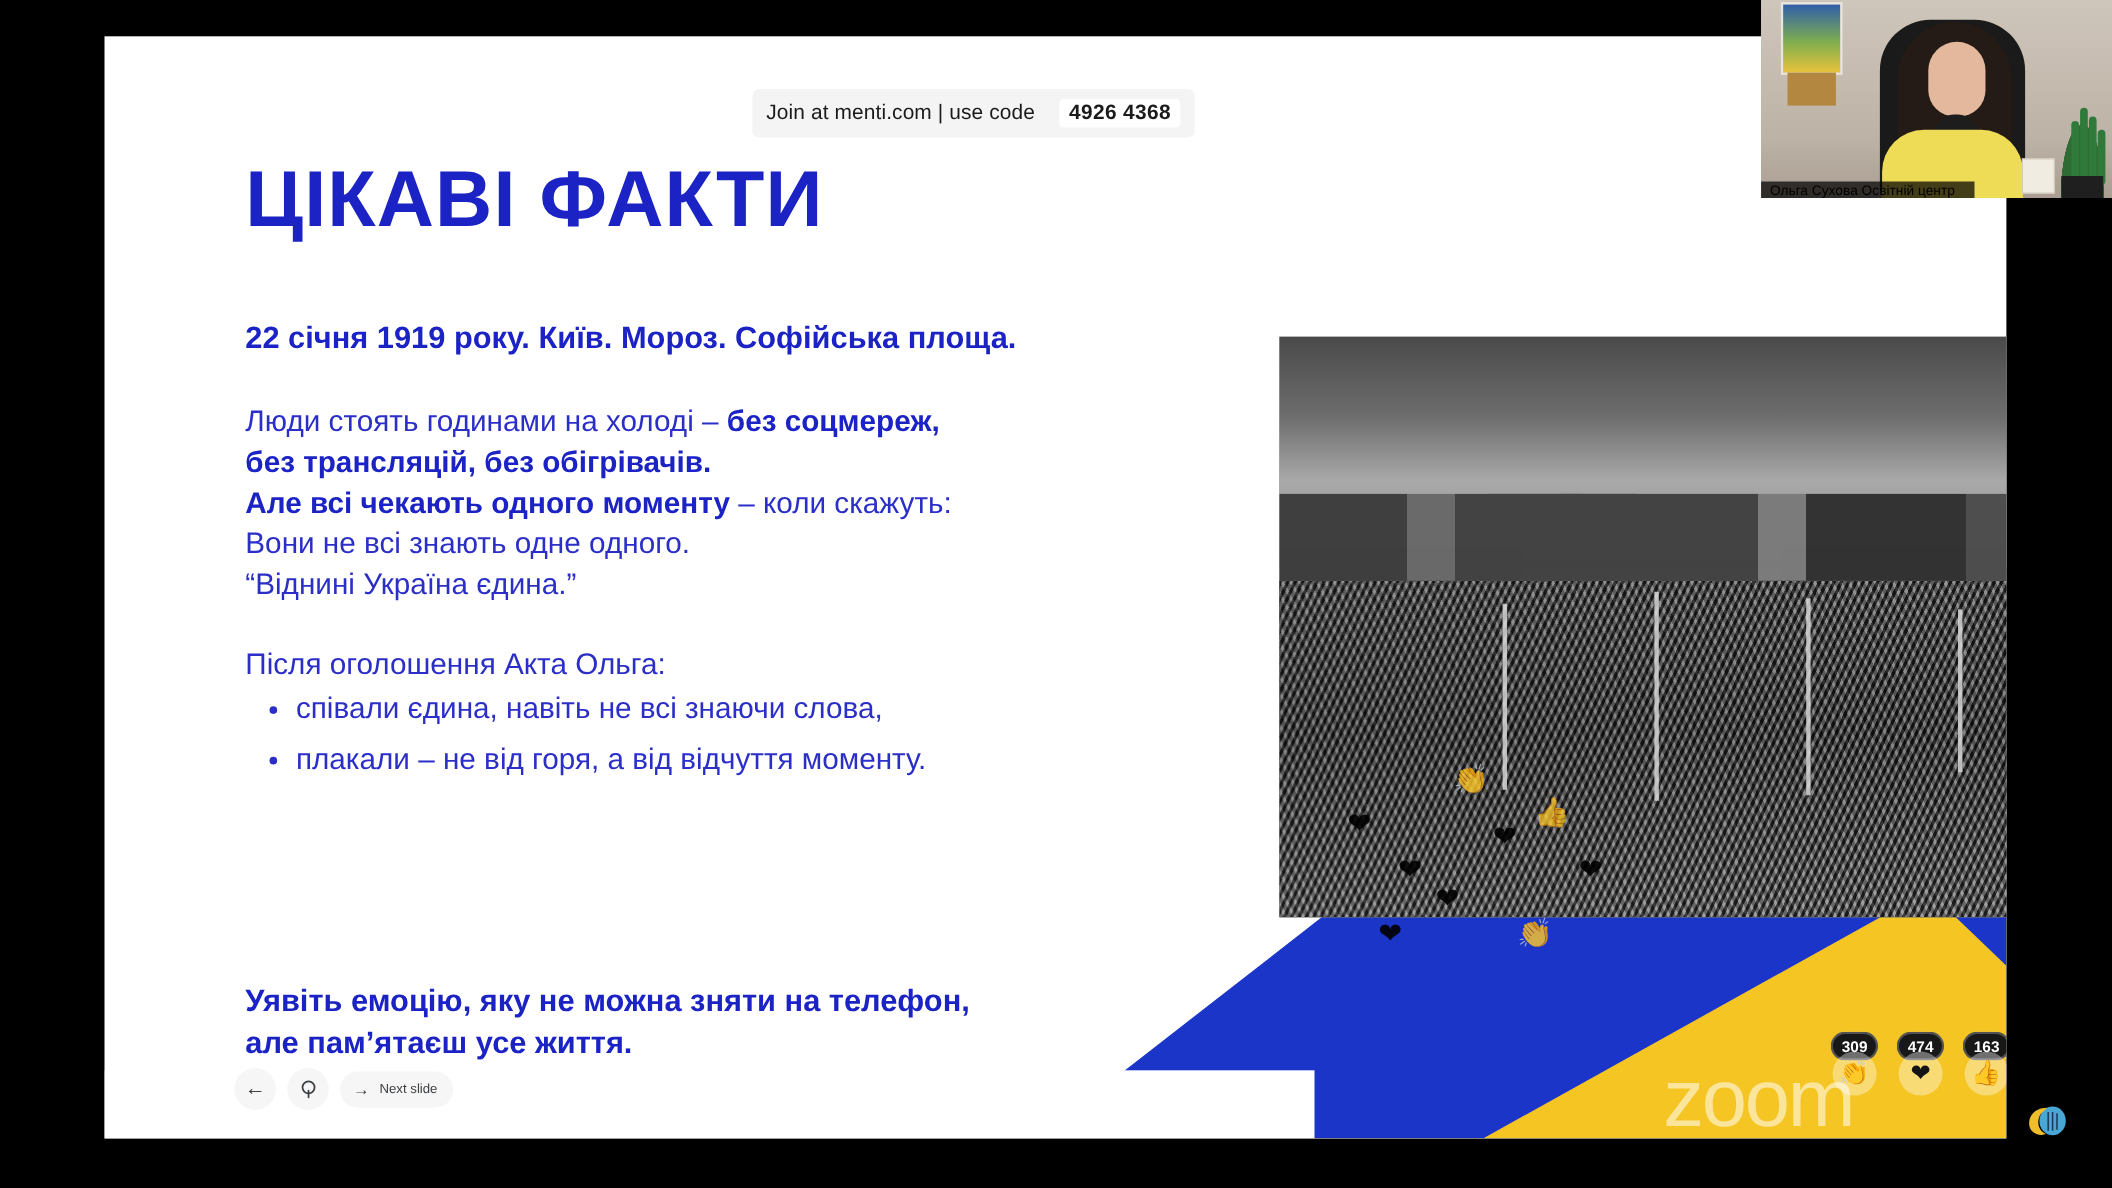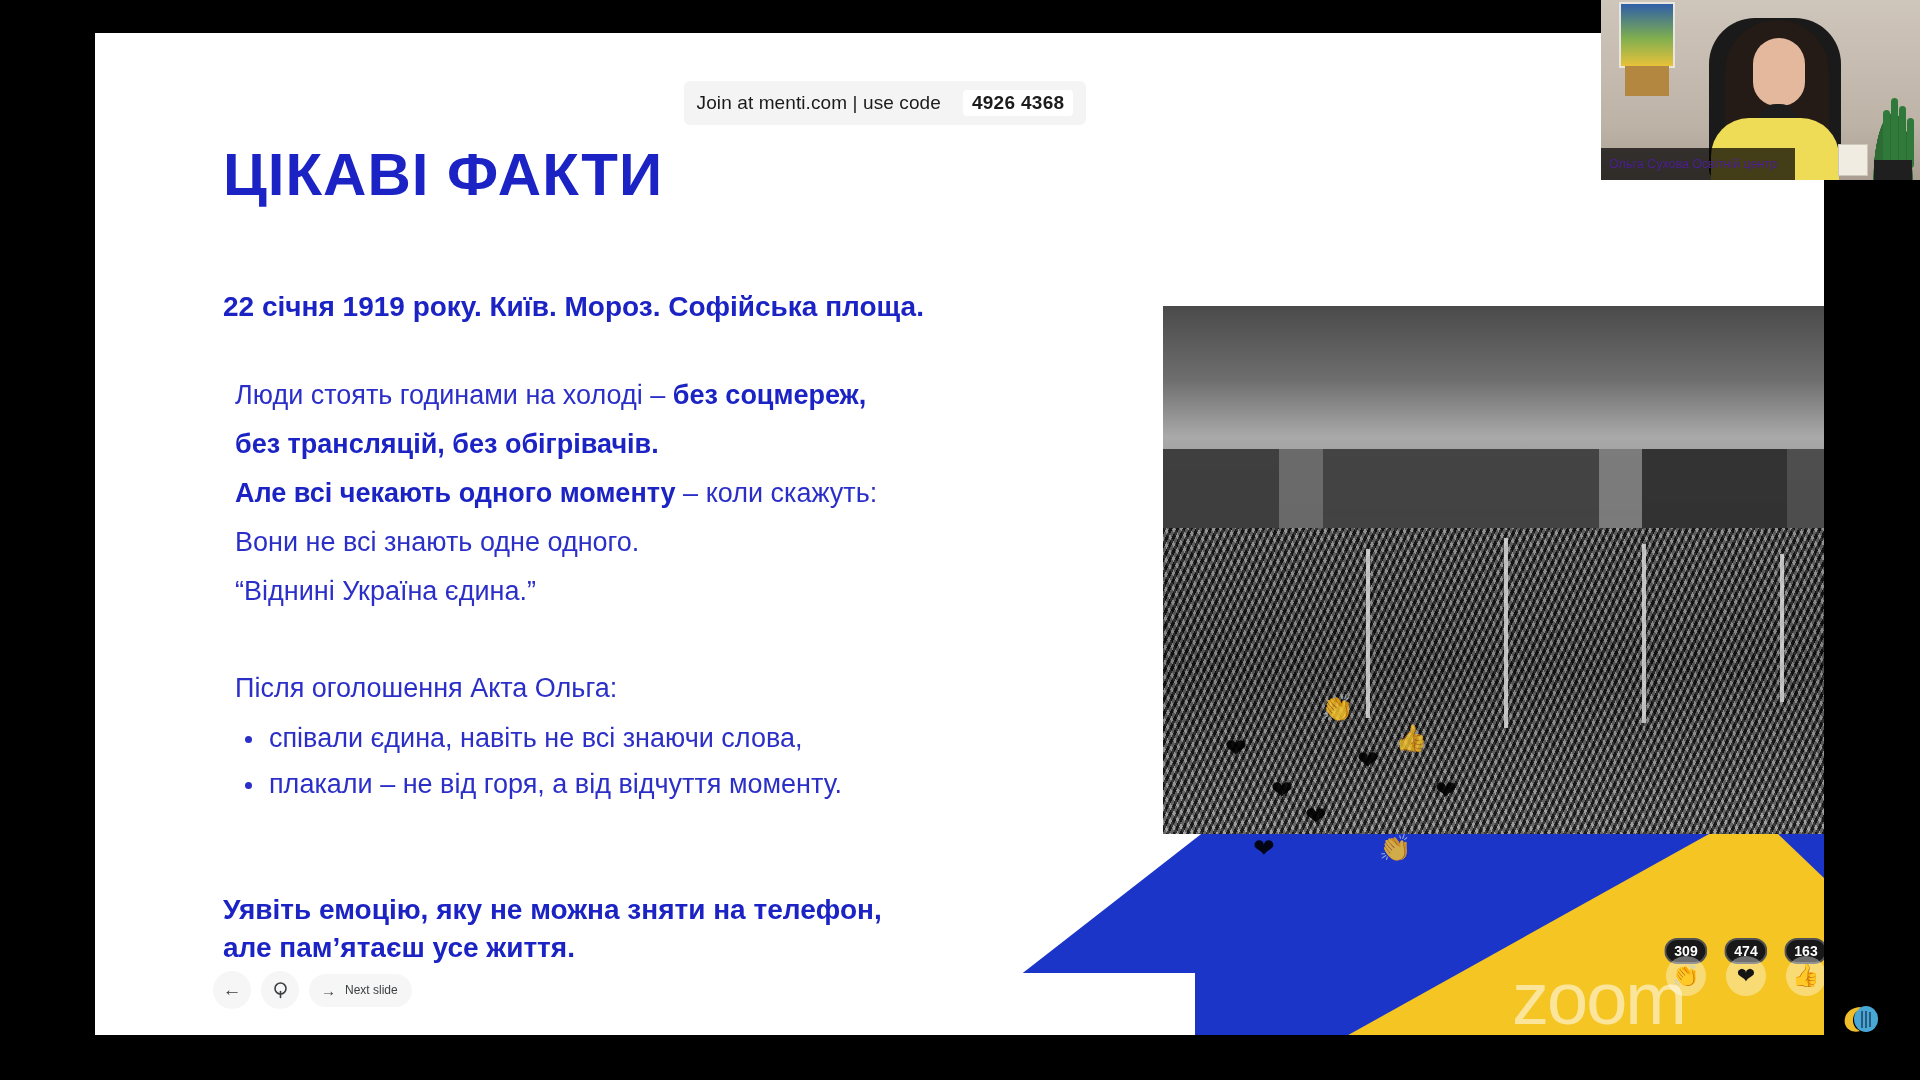--- a/index.html
+++ b/index.html
@@ -43,32 +43,32 @@
     color:#1b1b1b;font-size:19px;letter-spacing:.1px;
   }
   #joinbar .code{
     background:#ffffff;padding:2px 9px;border-radius:4px;
     font-weight:700;font-size:19px;letter-spacing:.3px;
   }
 
   
   #title{
     position:absolute;left:128px;top:112px;
-    font-size:60px;font-weight:800;color:#1B23C4;letter-spacing:1px;
+    font-size:72px;font-weight:800;color:#1B23C4;letter-spacing:1px;
     line-height:1;white-space:nowrap;
   }
   #subtitle{
     position:absolute;left:128px;top:258px;
     font-size:28px;font-weight:700;color:#1B23C4;white-space:nowrap;
   }
   #body{
     position:absolute;left:128px;top:332px;width:800px;
     color:#2B2FC8;font-size:27px;line-height:37px;
   }
-  #body p{margin:12px;}
+  #body p{margin:0;}
   #body .gap{height:36px;}
   #body b{font-weight:700;color:#1B23C4;}
   #body .reg{font-weight:400;}
   ul.bullets{margin:2px 0 0 0;padding:0 0 0 46px;list-style:none;}
   ul.bullets li{position:relative;margin:0 0 8px 0;line-height:38px;}
   ul.bullets li::before{
     content:"";position:absolute;left:-24px;top:17px;
     width:7px;height:7px;border-radius:50%;background:#2B2FC8;
   }
   #closing{
@@ -183,22 +183,22 @@
     background:#1d1d1d;border-radius:18px;
   }
   #cam .plant{
     position:absolute;right:4px;bottom:0;width:46px;height:78px;
     background:radial-gradient(ellipse at 50% 100%,#2f6b35 0 60%,transparent 61%);
   }
   #cam .plant i{position:absolute;bottom:12px;width:7px;background:#2f7a3a;border-radius:4px;display:block;}
   #cam .pot{position:absolute;right:8px;bottom:0;width:38px;height:20px;background:#1f1f1f;}
   #cam .clock{position:absolute;right:52px;bottom:4px;width:28px;height:30px;background:#f1ece2;border:1px solid #cfc7b8;}
   #cam .namebar{
-    position:absolute;left:0;bottom:0;height:32px;min-width:178px;
-    background:rgba(0,0,0,.72);color:#4c1d95;font-size:12.5px;
+    position:absolute;left:0;bottom:0;height:15px;min-width:178px;
+    background:rgba(0,0,0,.72);color:#000000;font-size:12.5px;
     display:flex;align-items:center;padding:0 8px;white-space:nowrap;
   }
 </style>
 </head>
 <body>
 
 <div id="stage">
 
   <div id="slide">
 

